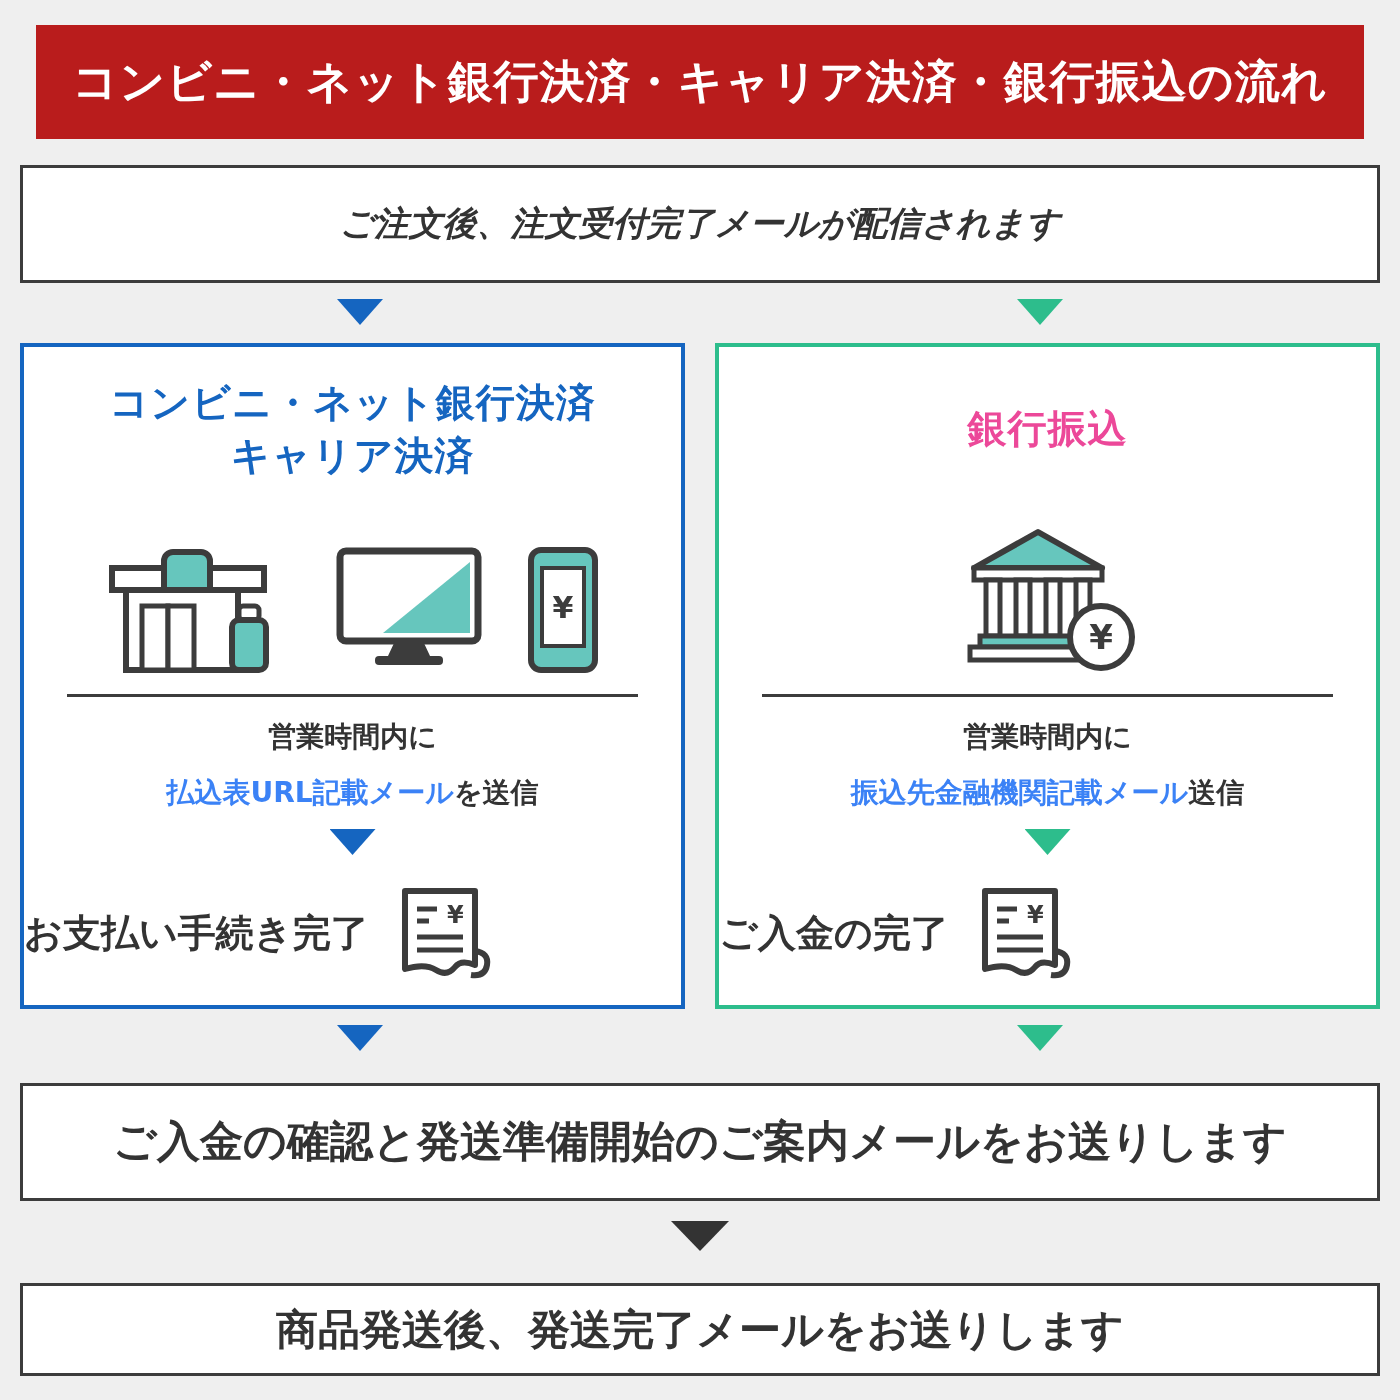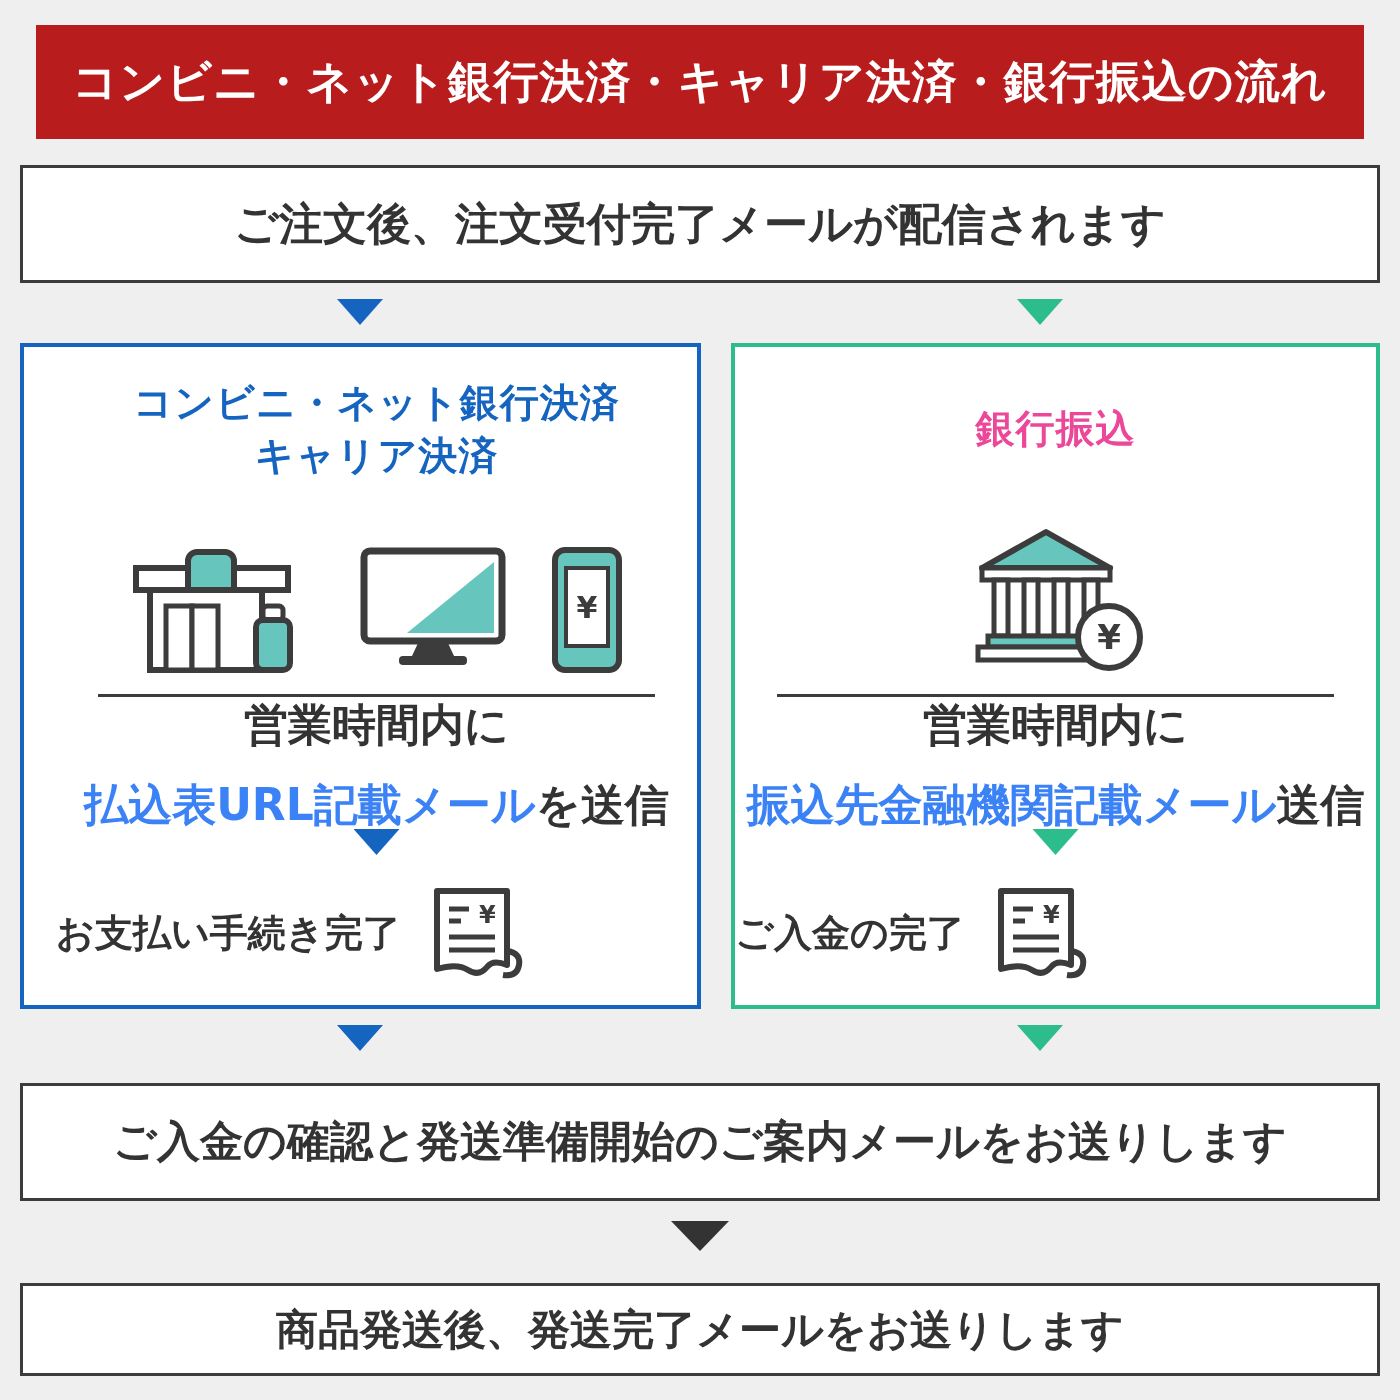--- a/index.html
+++ b/index.html
@@ -13,51 +13,51 @@
   .header {
     margin: 25px 36px 0; height: 114px; background: #b91c1c;
     color: #fff; display: flex; align-items: center; justify-content: center;
     font-size: 45px; letter-spacing: 1px; text-align: center;
   }
   .wbox {
     margin-left: 20px; margin-right: 20px; background: #fff;
     border: 3px solid #3c3c3c; display: flex; align-items: center;
     justify-content: center; text-align: center; color: #333; margin-top: 32px;
   }
-  .box-order   { margin-top: 26px; height: 118px; font-size: 44px; }
+  .box-order   { margin-top: 26px; height: 118px; font-size: 34px; font-style: italic; }
   .box-confirm { height: 118px; font-size: 43px; }
   .box-ship    { height: 93px; font-size: 42px; }
 
   .arrow-row { display: flex; margin: 16px 20px 18px; }
   .arrow-row .half { flex: 1; display: flex; justify-content: center; }
   .tri { width: 46px; height: 26px; clip-path: polygon(0 0, 100% 0, 50% 100%); display: inline-block; }
   .tri-blue  { background: #1565c0; }
   .tri-green { background: #2dbd8c; }
   .tri-dark  { background: #333; width: 58px; height: 30px; }
   .center-row { display: flex; justify-content: center; margin: 20px 0 18px; }
 
   .columns { display: flex; gap: 30px; margin: 0 20px; height: 666px; }
   .col { flex: 1; background: #fff; display: flex; flex-direction: column; overflow: hidden; }
-  .col-left  { border: 4px solid #1565c0; padding-left: 32px; }
+  .col-left  { border: 4px solid #1565c0; }
   .col-right { border: 4px solid #2dbd8c; }
 
   .col-title {
     height: 165px; display: flex; flex-direction: column; align-items: center;
     justify-content: center; font-size: 39px; line-height: 1.35; letter-spacing: 1px;
     text-align: center;
   }
   .col-left  .col-title { color: #1565c0; }
   .col-right .col-title { color: #ec4899; }
 
   .icon-area { height: 162px; display: flex; align-items: flex-end; justify-content: center; gap: 44px; }
   .divider { width: 87%; border-top: 3px solid #3c3c3c; margin: 20px auto 0; }
 
   .notice {
     height: 120px; display: flex; flex-direction: column; align-items: center;
-    justify-content: center; font-size: 44px; line-height: 1.5; margin-top: 8px;
+    justify-content: center; font-size: 28px; line-height: 1.5; margin-top: 8px;
     text-align: center;
     gap: 14px;
   }
   .hl { color: #3b82f6; }
 
   .col-arrow { display: flex; justify-content: center; margin: 4px 0 6px; }
   .complete-row {
     flex: 1; display: flex; align-items: center; 
     gap: 26px; font-size: 38px;
   }

